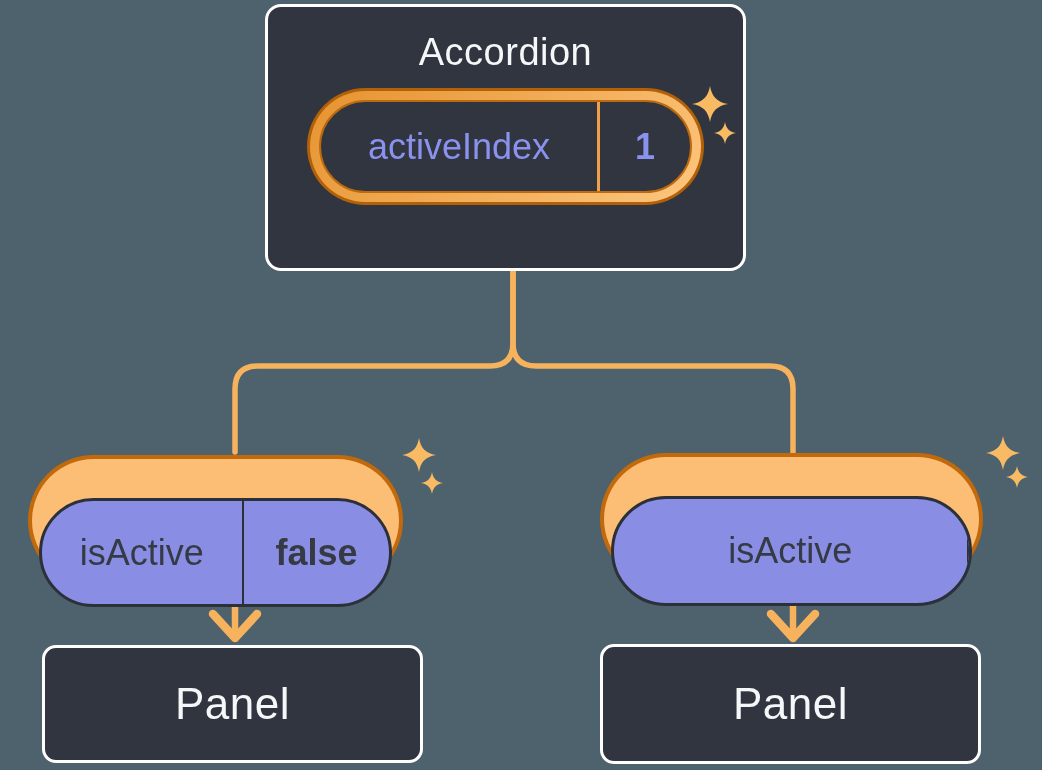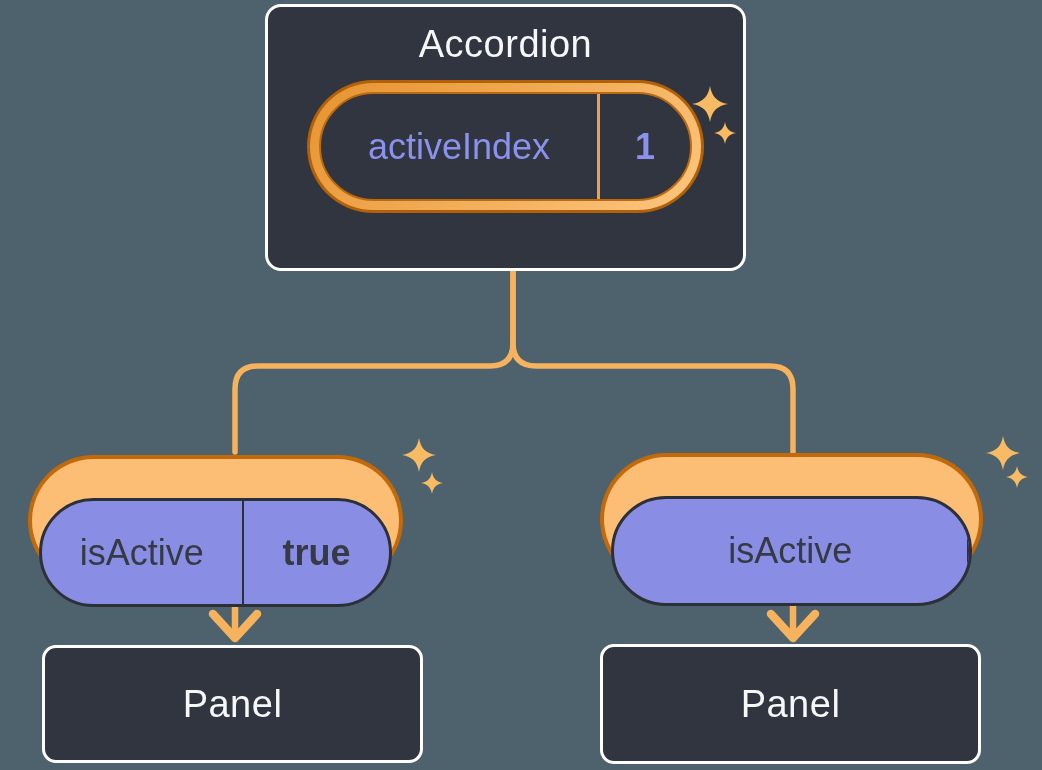--- a/index.html
+++ b/index.html
@@ -28,24 +28,24 @@
     text-align: center;
     font-size: 38px;
     font-weight: 500;
     letter-spacing: 0.5px;
     color: var(--c-whiteText, #f6f7f9);
   }
   .accordion-box {
     left: 265px; top: 4px; width: 481px; height: 267px;
     display: flex; flex-direction: column; align-items: center;
   }
-  .accordion-box .comp-title { margin-top: 16px; }
+  .accordion-box .comp-title { margin-top: 24px; }
   .panel-box {
     display: flex; align-items: center; justify-content: center;
-    font-size: 38px; font-weight: 500; letter-spacing: 0.5px;
+    font-size: 44px; font-weight: 500; letter-spacing: 0.5px;
   }
 
   
   .pill-outer {
     border-radius: 999px;
     box-sizing: border-box;
   }
   .pill-ring {
     width: 100%; height: 100%;
     border-radius: 999px;
@@ -61,21 +61,21 @@
   }
   .pill-cell {
     display: flex; align-items: center; justify-content: center;
     font-size: 36px;
   }
   .pill-cell.label { flex: 1; }
 
   
   .state-pill {
     margin-top: 14px;
-    width: 397px; height: 133px;
+    width: 397px; height: 117px;
     padding: 3px;
     background: var(--c-ringEdge, #b36109);
   }
   .state-pill .pill-ring {
     padding: 9px;
     background: linear-gradient(135deg, var(--c-ringGradA, #e6932f), var(--c-ringGradB, #fdc67f));
   }
   .state-pill .pill-core {
     background: var(--c-box, #30353f);
     border: 2px solid var(--c-ringEdge2, #bc6a10);
@@ -172,21 +172,21 @@
   </svg>
   <svg class="sparkle" style="left:714px; top:122px;" width="22" height="22" viewBox="0 0 100 100">
     <path d="M50 0 C55 30 70 45 100 50 C70 55 55 70 50 100 C45 70 30 55 0 50 C30 45 45 30 50 0 Z"></path>
   </svg>
 
   <div class="abs pill-outer prop-pill prop-pill-left">
     <div class="pill-ring">
       <div class="pill-core">
         <div class="pill-cell label">isActive</div>
         <div class="divider"></div>
-        <div class="pill-cell value">true</div>
+        <div class="pill-cell value">false</div>
       </div>
     </div>
   </div>
 
   <svg class="sparkle" style="left:402px; top:438px;" width="34" height="34" viewBox="0 0 100 100">
     <path d="M50 0 C55 30 70 45 100 50 C70 55 55 70 50 100 C45 70 30 55 0 50 C30 45 45 30 50 0 Z"></path>
   </svg>
   <svg class="sparkle" style="left:421px; top:472px;" width="22" height="22" viewBox="0 0 100 100">
     <path d="M50 0 C55 30 70 45 100 50 C70 55 55 70 50 100 C45 70 30 55 0 50 C30 45 45 30 50 0 Z"></path>
   </svg>

